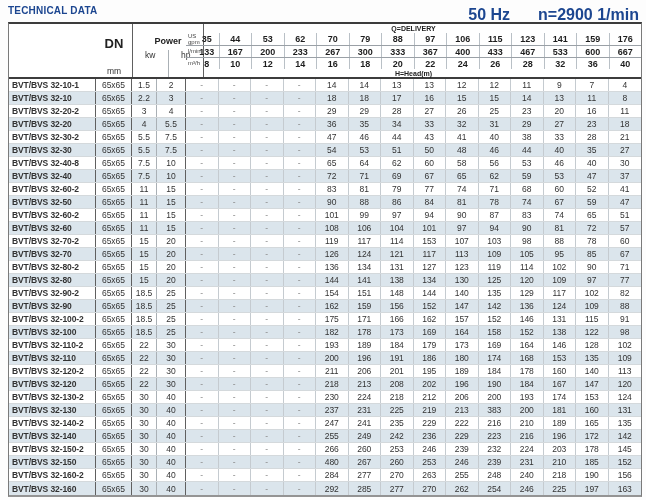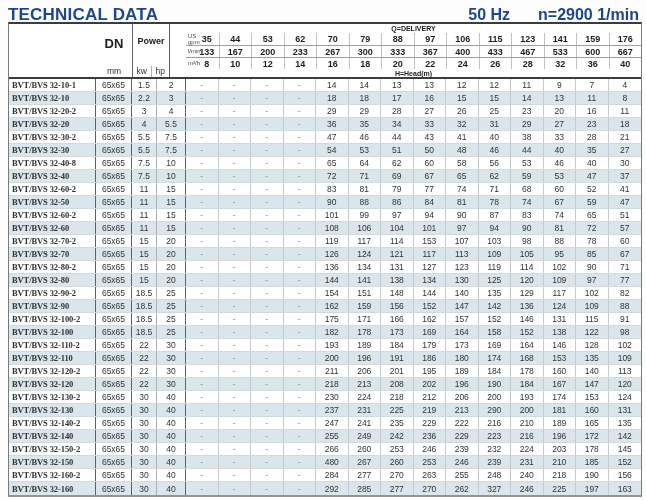--- a/index.html
+++ b/index.html
@@ -1,21 +1,21 @@
 <!DOCTYPE html>
 <html style="--accent: #1c4690; --rowalt: #dbe5ec; --bdark: #3c3c3c; --bmid: #606060; --blight: #c5cbd0;"><head>
 <meta charset="utf-8">
 <style>
   html,body{margin:0;padding:0;}
   .page{
     position:relative;width:646px;height:500px;background:#fdfdfd;
     font-family:"Liberation Sans",sans-serif;overflow:hidden;color:#222;
   }
   .title{
-    position:absolute;left:8px;top:5px;font-size:17px;font-weight:bold;
+    position:absolute;left:8px;top:5px;font-size:10px;font-weight:bold;
     color:var(--accent,#1c4690);letter-spacing:.2px;
   }
   .topright{
     position:absolute;right:7px;top:6px;display:flex;gap:28px;
     font-size:16px;font-weight:bold;color:var(--accent,#1c4690);
   }
   .table{
     position:absolute;left:8px;top:22px;width:632px;
     border-top:2px solid var(--bdark,#3c3c3c);
     border-left:1px solid #7a7a7a;border-right:1px solid #7a7a7a;
@@ -24,26 +24,26 @@
   .thead{position:relative;height:53px;border-bottom:2px solid var(--bdark,#3c3c3c);background:#fff;}
   .h-model{
     position:absolute;left:0;top:0;width:87px;height:53px;
     display:flex;align-items:center;justify-content:center;
     font-size:9.5px;font-weight:bold;border-right:1px solid var(--bmid,#606060);box-sizing:border-box;
   }
   .h-dn{position:absolute;left:87px;top:0;width:36px;height:53px;text-align:center;}
   .h-dn .h-lab{margin-top:12px;font-size:13px;font-weight:bold;}
   .h-dn .h-unit{position:absolute;bottom:1px;width:100%;font-size:8.5px;color:#333;}
   .h-power{
-    position:absolute;left:123px;top:0;width:38px;height:53px;box-sizing:border-box;
+    position:absolute;left:123px;top:0;width:72px;height:53px;box-sizing:border-box;
     border-left:1px solid var(--bmid,#606060);border-right:1px solid var(--bmid,#606060);text-align:center;
   }
   .h-power .h-lab{margin-top:12px;font-size:9px;font-weight:bold;}
   .pw-units{position:absolute;bottom:0;width:100%;display:flex;height:15px;align-items:flex-end;}
-  .pw-units span{flex:1;text-align:center;font-size:8.5px;color:#333;padding-bottom:1px;}
+  .pw-units span{flex:1;text-align:center;font-size:8.5px;color:#333;padding-bottom:17px;}
   .pw-units span:last-child{border-left:1px solid #aab0b5;}
   .h-flow{position:absolute;left:177px;top:0;width:455px;height:53px;}
   .q-label{position:absolute;left:162px;top:1px;width:131px;text-align:center;font-size:7px;font-weight:bold;color:#222;}
   .head-label{position:absolute;left:162px;bottom:0;width:131px;text-align:center;font-size:7px;font-weight:bold;color:#222;}
   .flow-row{position:absolute;left:0;width:455px;height:12px;display:grid;grid-template-columns:repeat(14,32.5px);box-sizing:border-box;}
   #row-gpm{top:9px;}
   #row-lmin{top:21px;border-top:1px solid #9aa0a6;}
   #row-m3h{top:33px;border-top:1px solid #9aa0a6;}
   .flow-cell{
     position:relative;display:flex;align-items:center;justify-content:center;
@@ -60,21 +60,21 @@
   .trow{
     display:grid;grid-template-columns:87px 36px 25px 29px repeat(14,32.5px);
     height:13px;box-sizing:border-box;border-bottom:1px solid #d4d9dc;background:#fff;
   }
   .trow:last-child{border-bottom:none;}
   .trow.alt{background:var(--rowalt,#dbe5ec);text-align:center;}
   .trow > div{
     display:flex;align-items:center;justify-content:center;
     font-size:8.5px;color:#333;box-sizing:border-box;overflow:hidden;
   }
-  .c-model{justify-content:flex-start !important;padding-left:3px;font-weight:bold;color:#1b1b1b;border-right:1px solid var(--bmid,#606060);letter-spacing:-0.1px;font-family:Liberation Serif, serif;}
+  .c-model{justify-content:flex-start !important;padding-left:3px;font-weight:bold;color:#1b1b1b;border-right:1px solid var(--bmid,#606060);letter-spacing:-0.1px;}
   .c-dn{border-right:1px solid var(--bmid,#606060);}
   .c-kw{border-right:1px solid #aab0b5;}
   .c-hp{border-right:1px solid var(--bmid,#606060);}
   .hv{border-right:1px solid var(--blight,#c5cbd0);}
   .hv:last-child{border-right:none;}
   .hv.dash{color:#8b8b8b;}
 </style>
 </head>
 <body>
 
@@ -746,21 +746,21 @@
           <div class="c-hp">40</div>
           <div class="hv dash">-</div>
           <div class="hv dash">-</div>
           <div class="hv dash">-</div>
           <div class="hv dash">-</div>
           <div class="hv">237</div>
           <div class="hv">231</div>
           <div class="hv">225</div>
           <div class="hv">219</div>
           <div class="hv">213</div>
-          <div class="hv">290</div>
+          <div class="hv">383</div>
           <div class="hv">200</div>
           <div class="hv">181</div>
           <div class="hv">160</div>
           <div class="hv">131</div>
         </div>
         <div class="trow">
           <div class="c-model">BVT/BVS 32-140-2</div>
           <div class="c-dn">65x65</div>
           <div class="c-kw">30</div>
           <div class="c-hp">40</div>
@@ -866,21 +866,21 @@
           <div class="c-hp">40</div>
           <div class="hv dash">-</div>
           <div class="hv dash">-</div>
           <div class="hv dash">-</div>
           <div class="hv dash">-</div>
           <div class="hv">292</div>
           <div class="hv">285</div>
           <div class="hv">277</div>
           <div class="hv">270</div>
           <div class="hv">262</div>
-          <div class="hv">327</div>
+          <div class="hv">254</div>
           <div class="hv">246</div>
           <div class="hv">225</div>
           <div class="hv">197</div>
           <div class="hv">163</div>
         </div>
       </div>
   </div>
 </div>
 
 </body></html>

